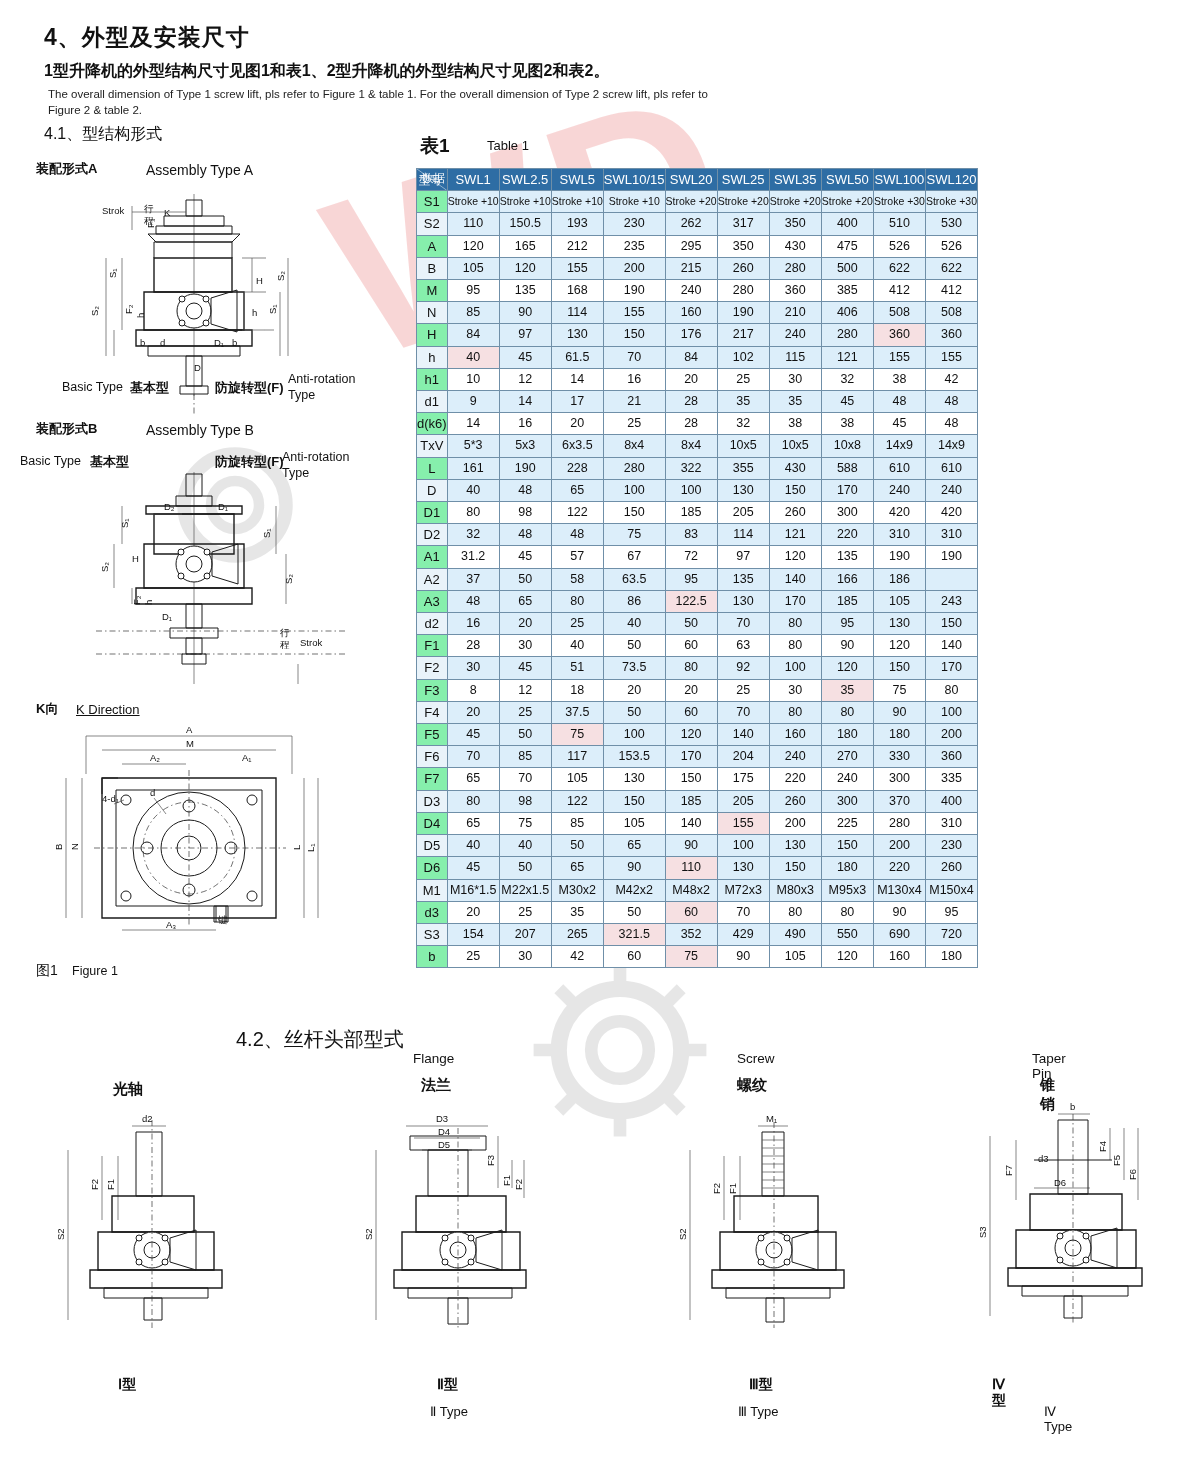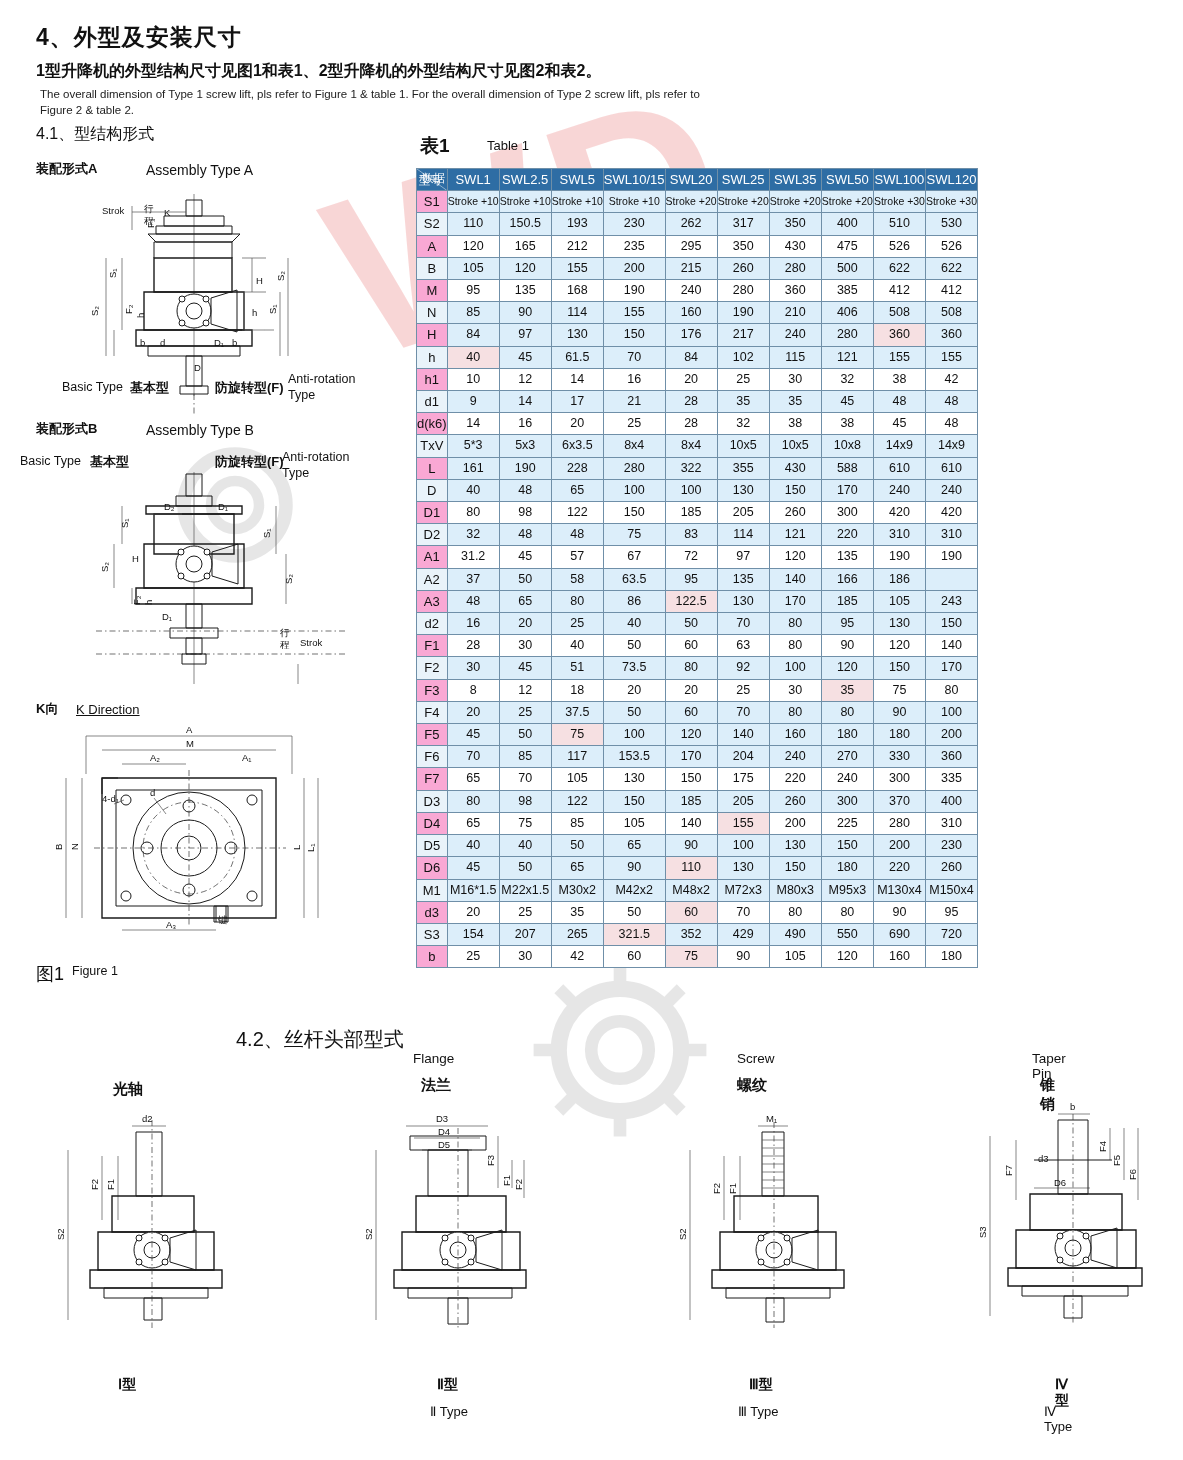--- a/index.html
+++ b/index.html
@@ -4,21 +4,21 @@
 <style>
   html,body{margin:0;padding:0;}
   body{
     width:1183px;height:1460px;
     background:#ffffff;
     font-family:"Liberation Sans", sans-serif;
     color:#111;
     position:relative;
     overflow:hidden;
   }
-  .page{position:relative;width:947px;height:1460px;}
+  .page{position:relative;width:947px;height:1460px;padding-left:8px;}
 
   
   .wm{position:absolute;pointer-events:none;opacity:.20;}
   .wm-red{color:#e03a3a;font-weight:bold;}
   .wm1{left:330px;top:90px;font-size:230px;letter-spacing:10px;
        transform:rotate(-18deg);}
   .gearwm{position:absolute;border-radius:50%;opacity:.14;}
 
   h1.sec{font-size:23px;margin:0;padding:22px 0 0 36px;font-weight:bold;letter-spacing:1px;}
   .lead{font-size:16px;font-weight:bold;margin:8px 0 0 36px;}
@@ -37,21 +37,21 @@
     font-weight:normal;
     white-space:nowrap;
   }
   table.dim td:first-child{width:64px;}
   table.dim td.model{width:62px;}
   .hdr-cell{background:#2e6da4;color:#fff;font-size:13px;}
   .corner{background:#2e6da4;color:#fff;position:relative;width:64px;height:46px;padding:0;}
   .corner .c1{position:absolute;right:5px;top:1px;font-size:11.5px;}
   .corner .c2{position:absolute;left:5px;bottom:1px;font-size:11.5px;}
   .corner .diag{position:absolute;left:0;top:0;width:100%;height:100%;}
-  .rowlabel{background:#f9a8d4;font-size:13px;}
+  .rowlabel{background:#86efac;font-size:13px;}
   .rowlabel.alt{background:#e9f3fa;}
   .c-lblue{background:#dceefa;}
   .c-white{background:#ffffff;}
   .c-pink{background:#f6e0e2;}
   .stroke{font-size:10.5px;}
 
   .tbl-title{position:absolute;left:420px;top:133px;font-size:19px;font-weight:bold;}
   .tbl-title-en{position:absolute;left:487px;top:138px;font-size:13px;font-weight:normal;}
 
   
@@ -775,21 +775,21 @@
     <path class="ln" d="M170 188 v16 M180 188 v16"></path>
 
     <g class="thin">
       <line x1="68" y1="86" x2="78" y2="82"></line>
       <line x1="108" y1="80" x2="120" y2="96"></line>
       <line x1="176" y1="200" x2="176" y2="206"></line>
     </g>
   </svg>
   </div>
 
-  <div class="cap" style="left:36px;top:962px;font-size:18px;">图1</div>
+  <div class="cap" style="left:36px;top:962px;font-size:14px;">图1</div>
   <div class="cap" style="left:72px;top:964px;">Figure 1</div>
 
   <div style="position:absolute;left:236px;top:1026px;font-size:20px;font-weight:normal;">4.2、丝杆头部型式</div>
 
   <div class="col-head-cn" style="left:113px;top:1080px;">光轴</div>
   <div class="col-head-en" style="left:413px;top:1051px;">Flange</div>
   <div class="col-head-cn" style="left:421px;top:1076px;">法兰</div>
   <div class="col-head-en" style="left:737px;top:1051px;">Screw</div>
   <div class="col-head-cn" style="left:737px;top:1076px;">螺纹</div>
   <div class="col-head-en" style="left:1032px;top:1051px;">Taper Pin</div>
@@ -934,16 +934,16 @@
     <path class="ln" d="M104 196 h18 v22 h-18 z"></path>
     <line class="dash" x1="113" y1="14" x2="113" y2="224"></line>
   </svg>
   </div>
 
   <div class="typ-cn" style="left:118px;top:1376px;">Ⅰ型</div>
   <div class="typ-cn" style="left:437px;top:1376px;">Ⅱ型</div>
   <div class="typ-en" style="left:430px;top:1404px;">Ⅱ Type</div>
   <div class="typ-cn" style="left:749px;top:1376px;">Ⅲ型</div>
   <div class="typ-en" style="left:738px;top:1404px;">Ⅲ Type</div>
-  <div class="typ-cn" style="left:1055px;top:1376px;">Ⅳ型</div>
+  <div class="typ-cn" style="left:992px;top:1376px;">Ⅳ型</div>
   <div class="typ-en" style="left:1044px;top:1404px;">Ⅳ  Type</div>
 
 </div>
 
 </body></html>

